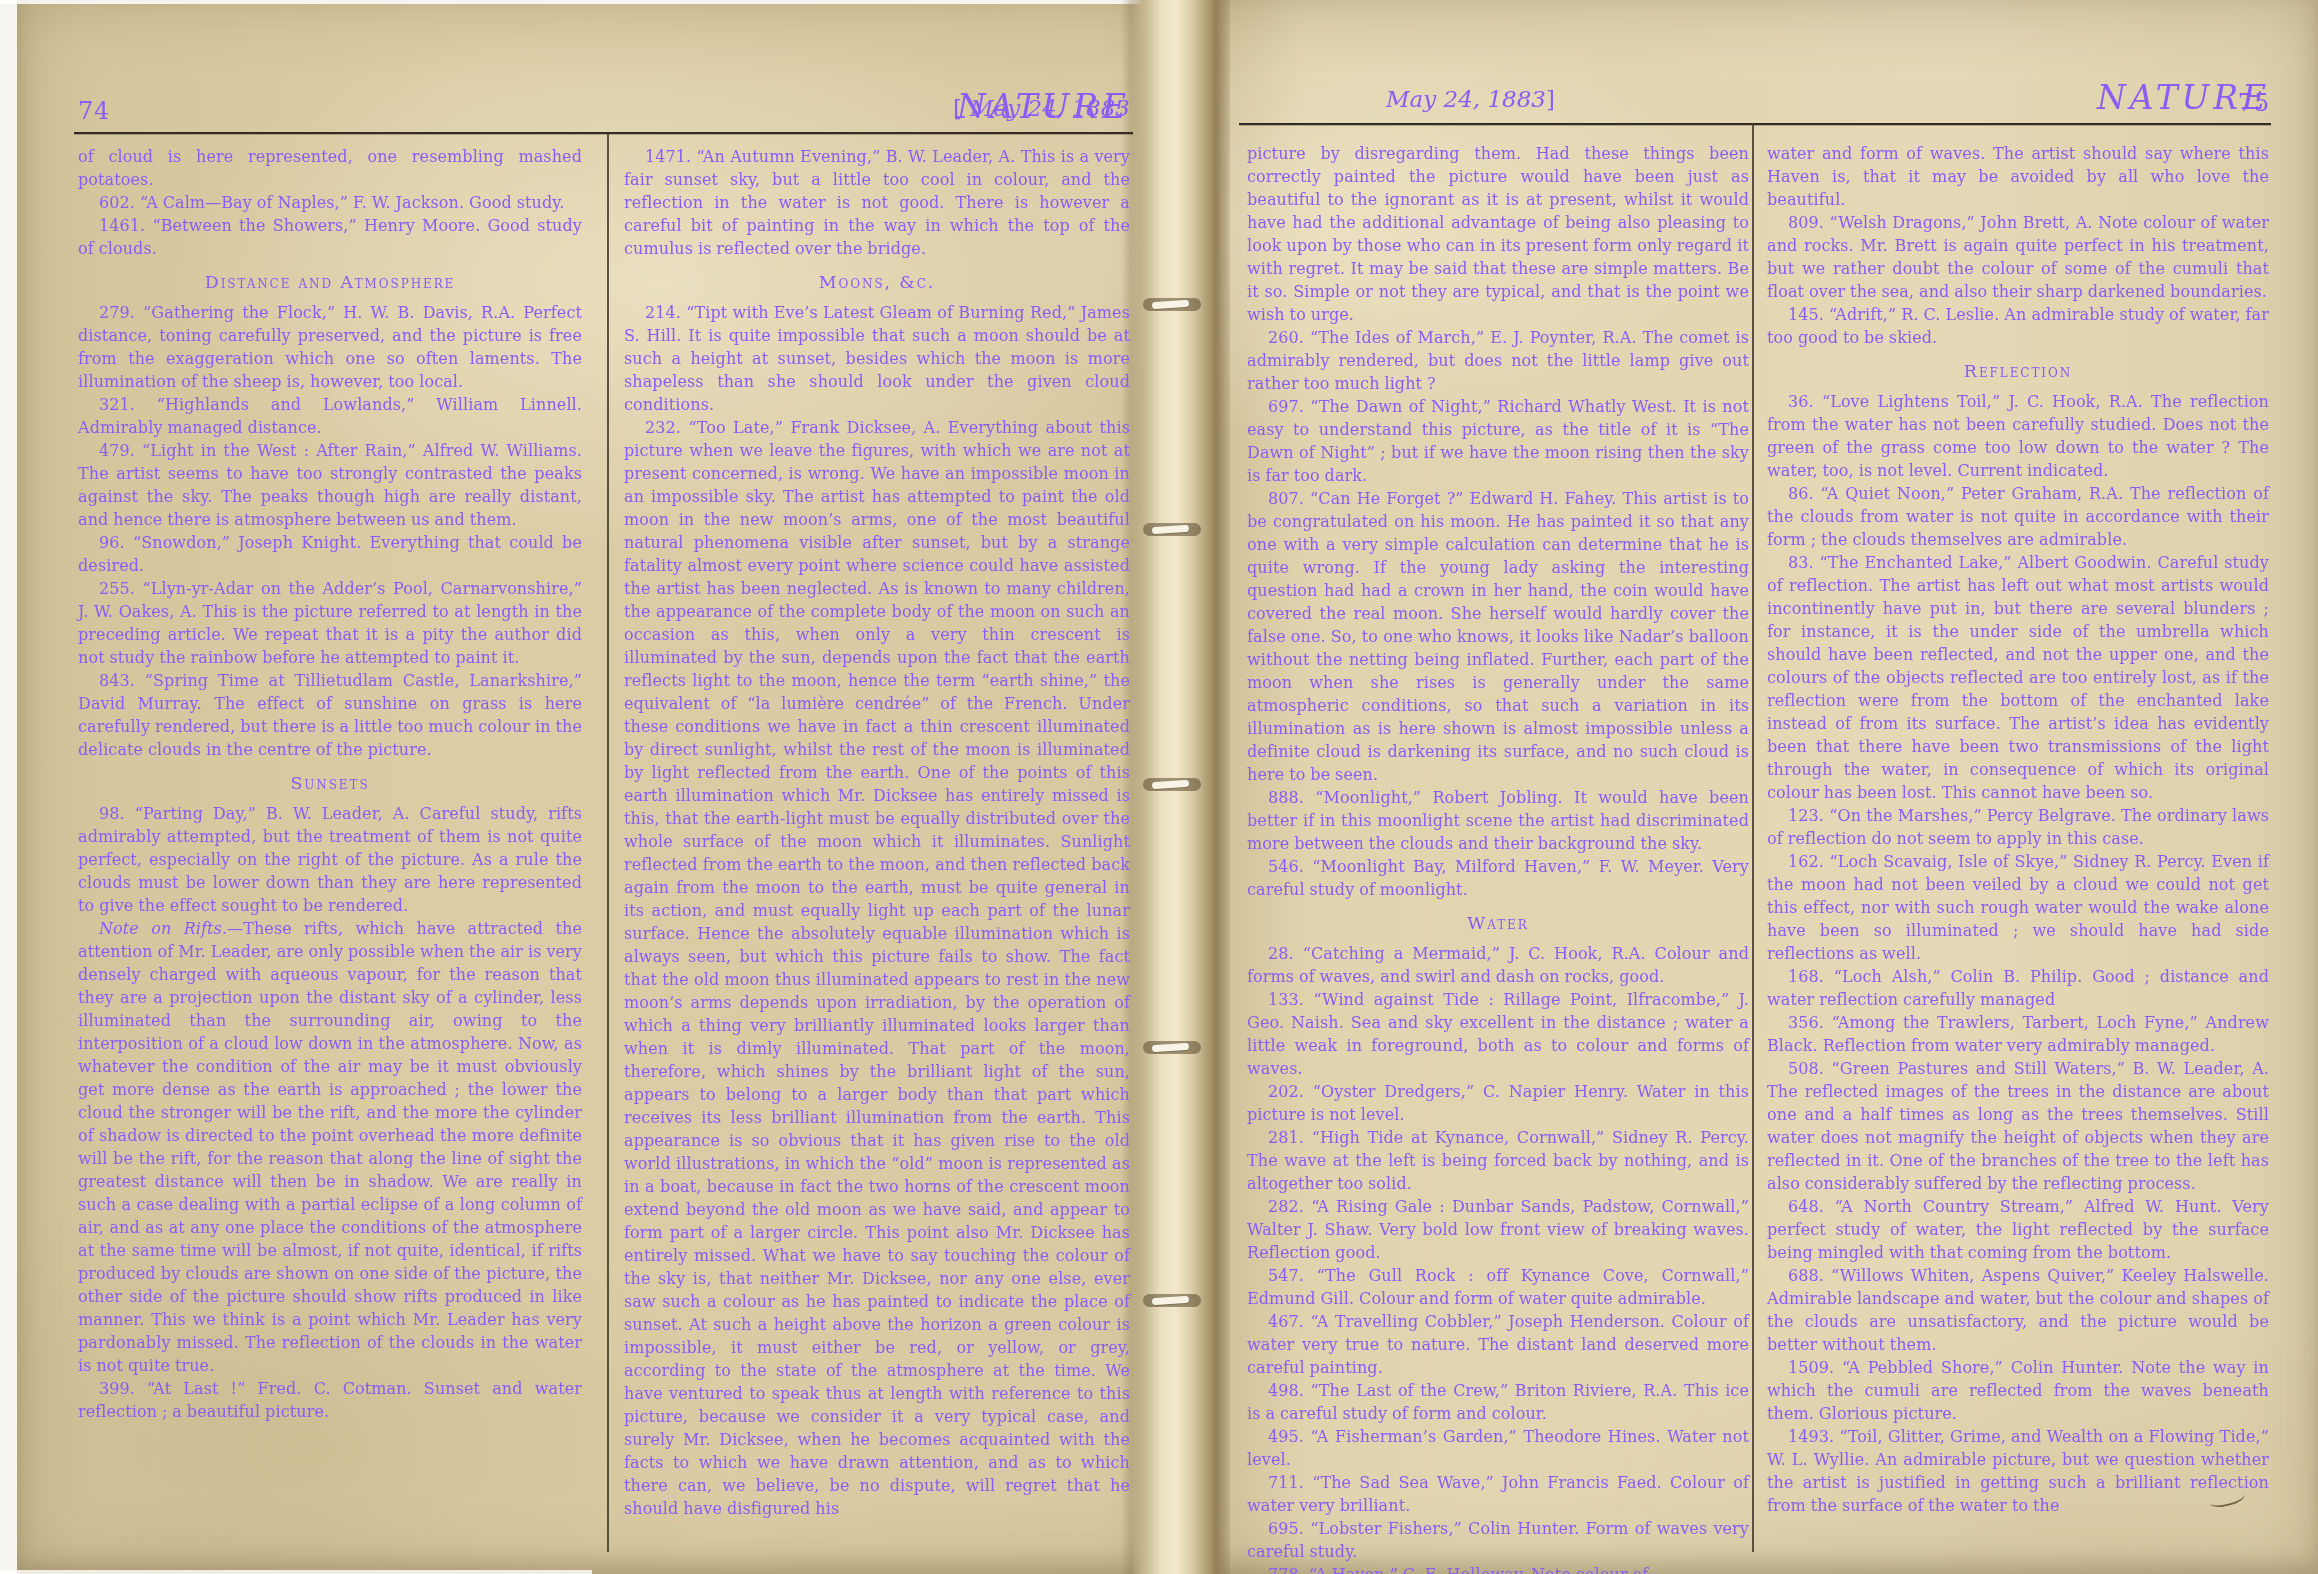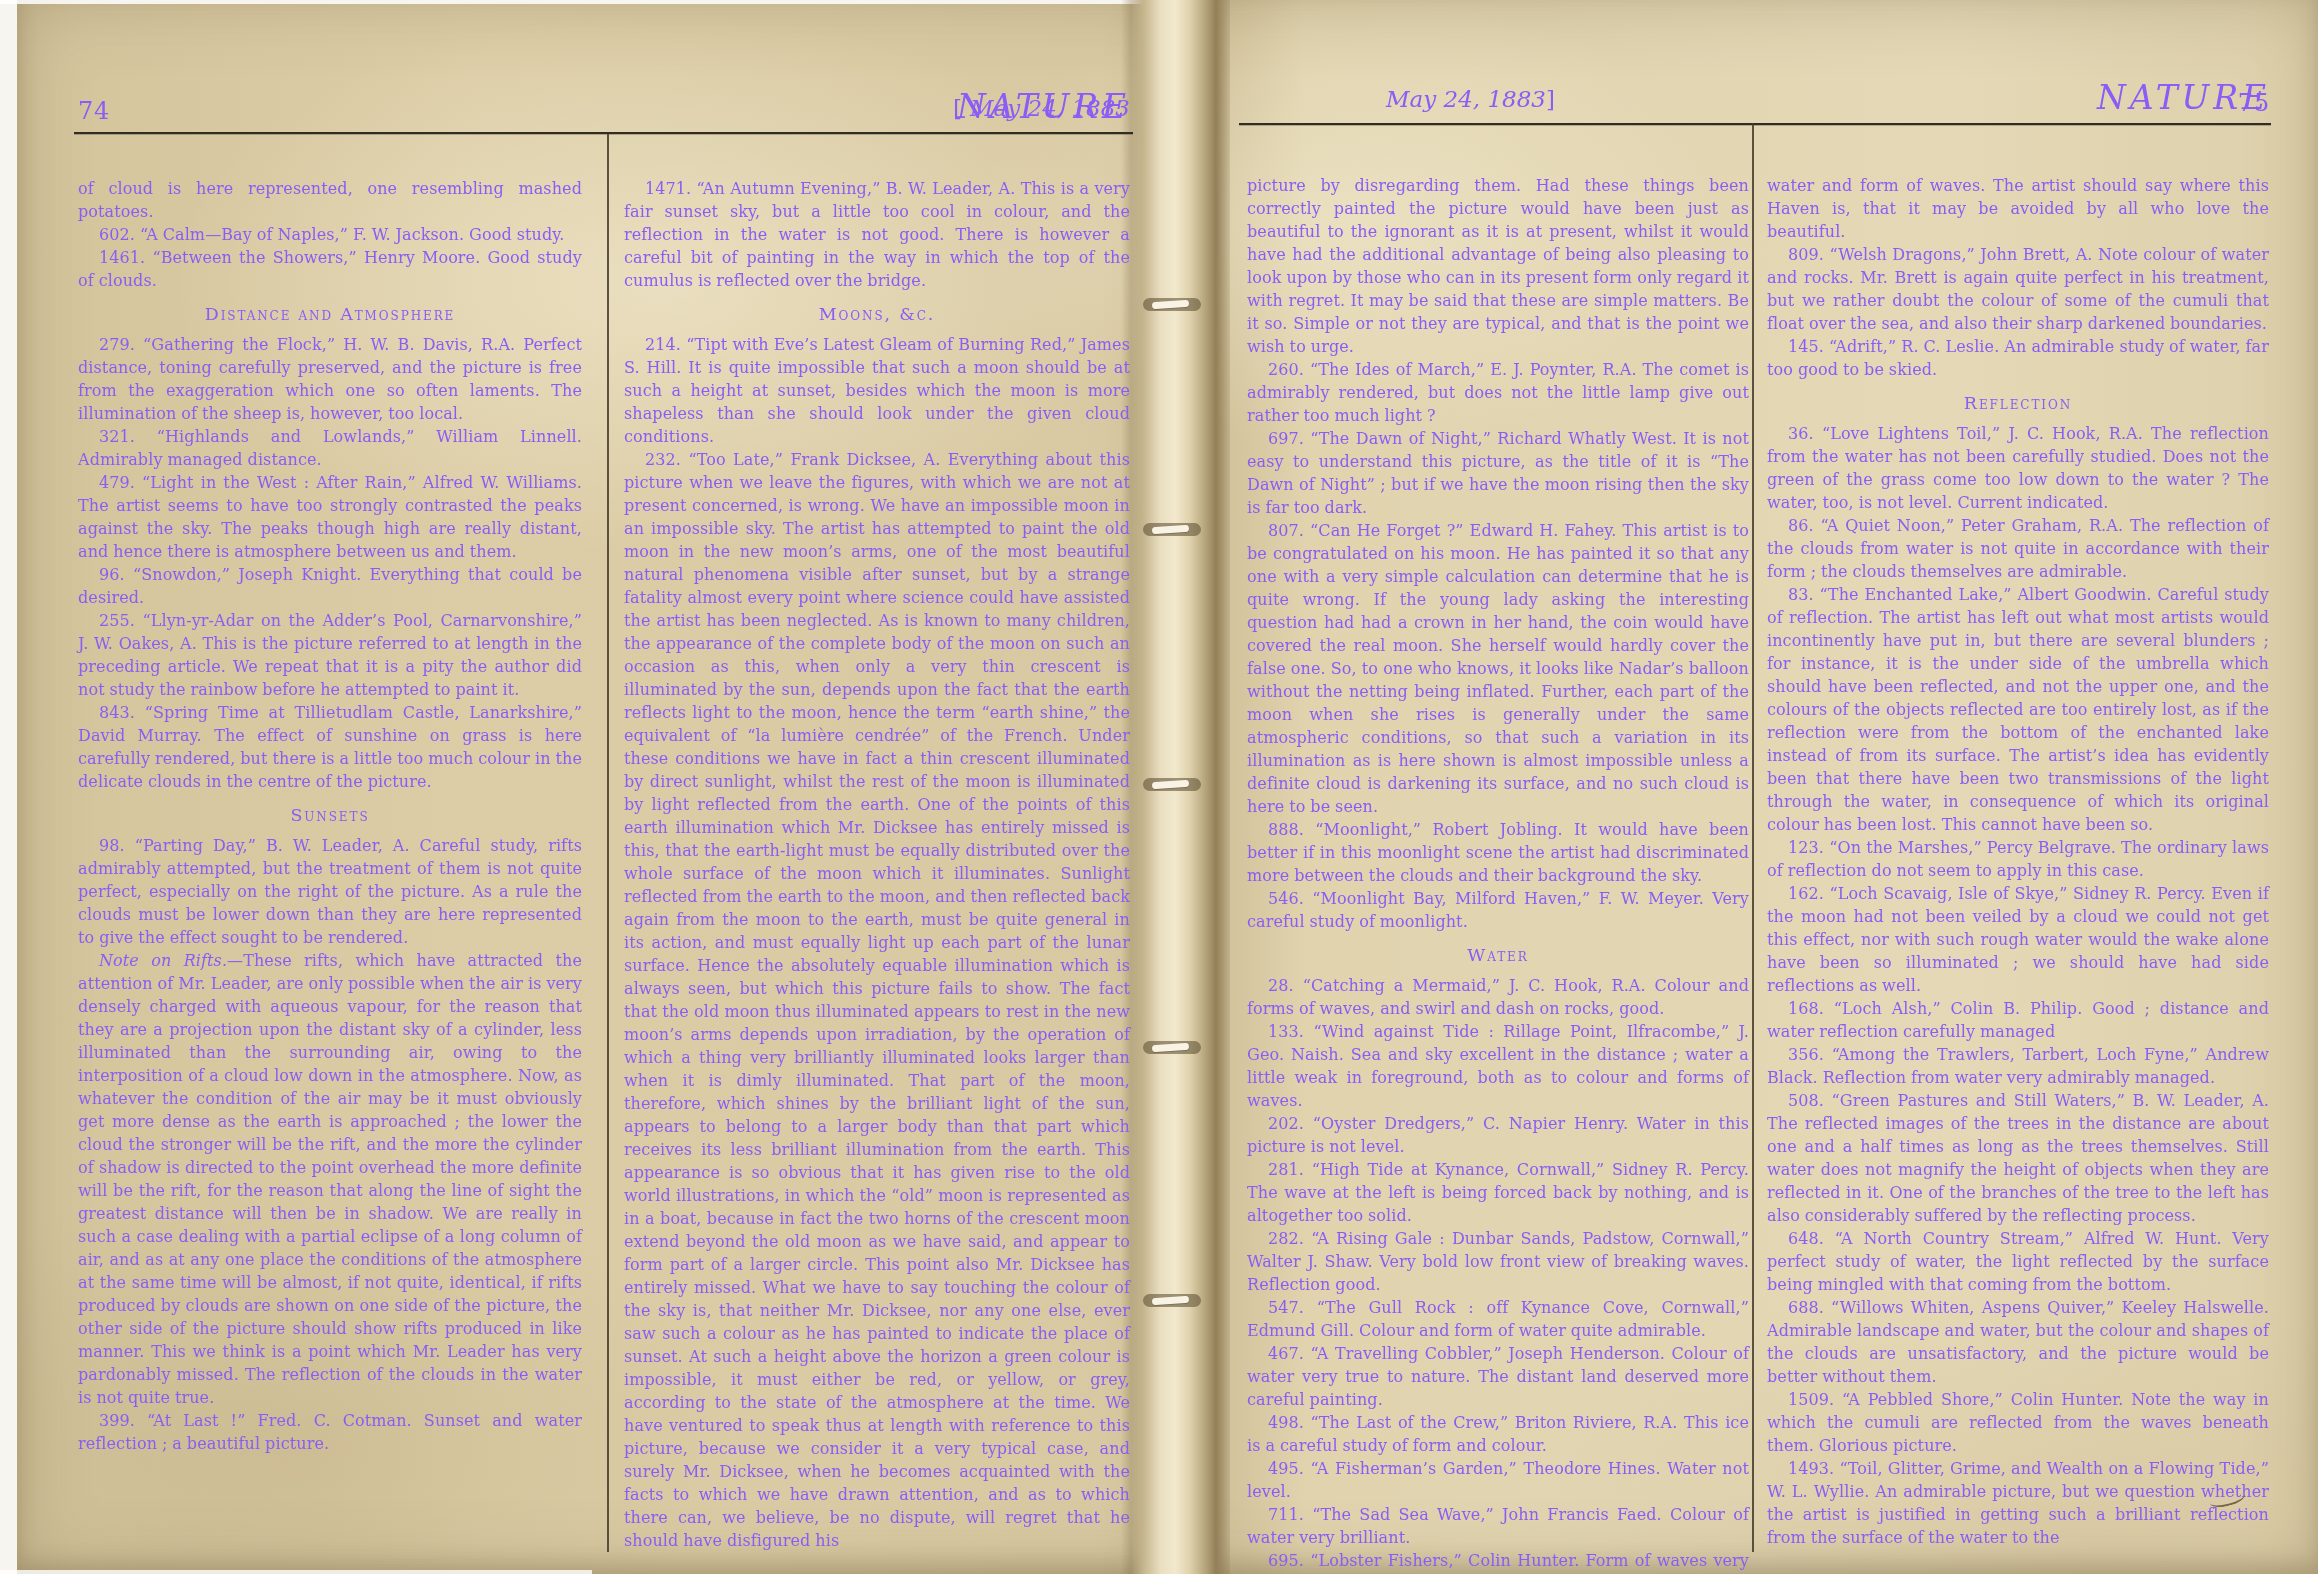--- a/index.html
+++ b/index.html
@@ -31,21 +31,21 @@
   
   .pnum{position:absolute;font-size:24px;letter-spacing:0.8px;}
   .jtitle{position:absolute;font-style:italic;font-size:33px;letter-spacing:3.9px;text-align:right;}
   .hdate{position:absolute;font-size:23px;}
   .hdate .it{font-style:italic;margin-left:8px;}
   .hrule{position:absolute;height:2.3px;background:#322c23;box-shadow:0 0.8px 0 rgba(50,44,35,.35);}
   .vrule{position:absolute;width:1.6px;background:rgba(66,58,45,.85);}
 
   
   .col{position:absolute;font-size:16px;line-height:23px;text-align:justify;
-       letter-spacing:0.1px;word-spacing:-0.3px;margin-top:32px;}
+       letter-spacing:0.1px;word-spacing:-0.3px;}
   .col p{margin:0;}
   .e{text-indent:21px;}
   .c{text-indent:0;}
   .sect{text-align:center;font-variant-caps:small-caps;letter-spacing:1.9px;
         font-size:17.5px;margin:11px 0 7px !important;text-indent:0;}
   .lead{font-style:italic;}
 
   .pencil{position:absolute;left:2209px;top:1491px;width:36px;height:12.5px;
           border-bottom:2.3px solid rgba(92,77,52,.8);border-radius:50%;transform:rotate(-14deg);}
 </style>

